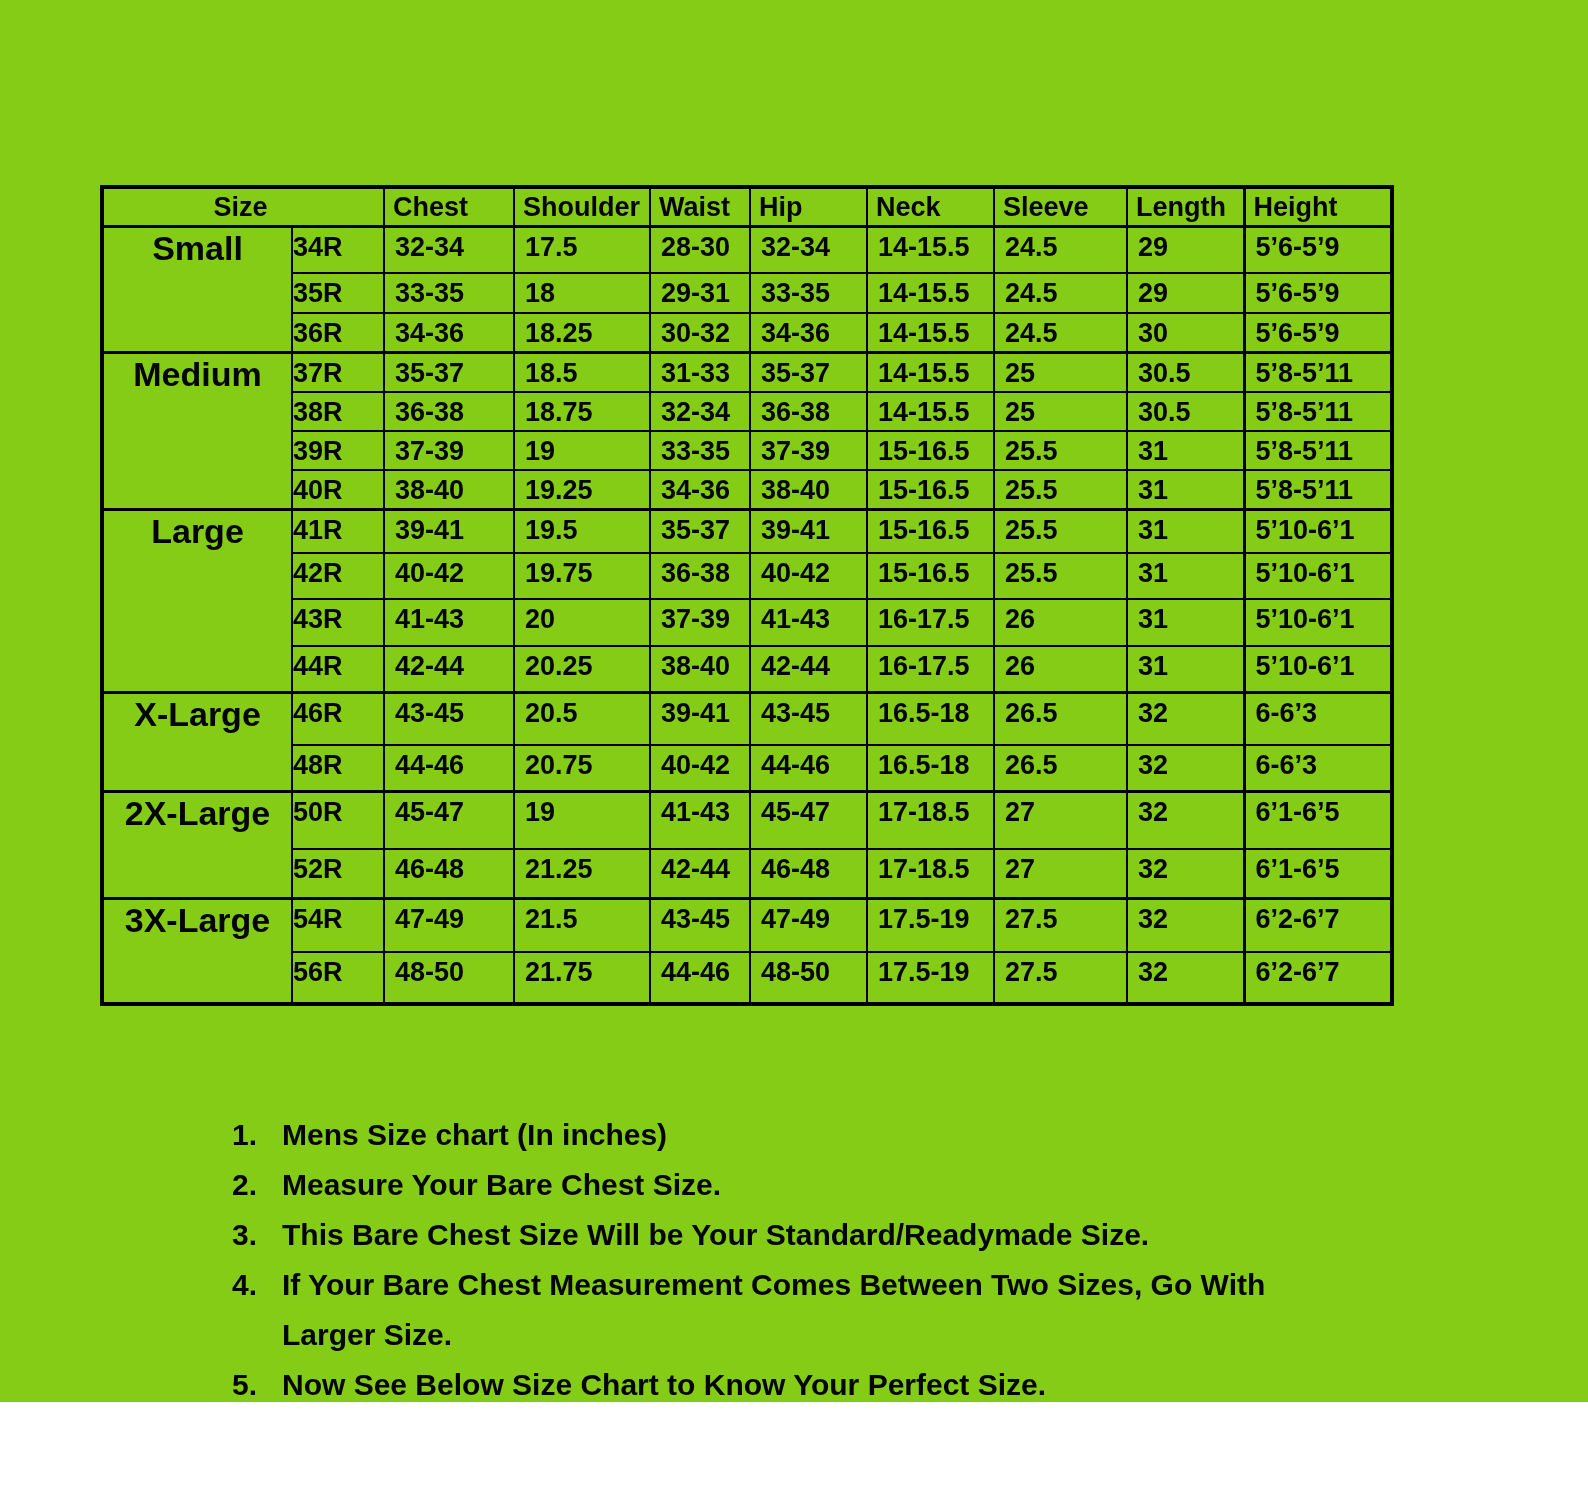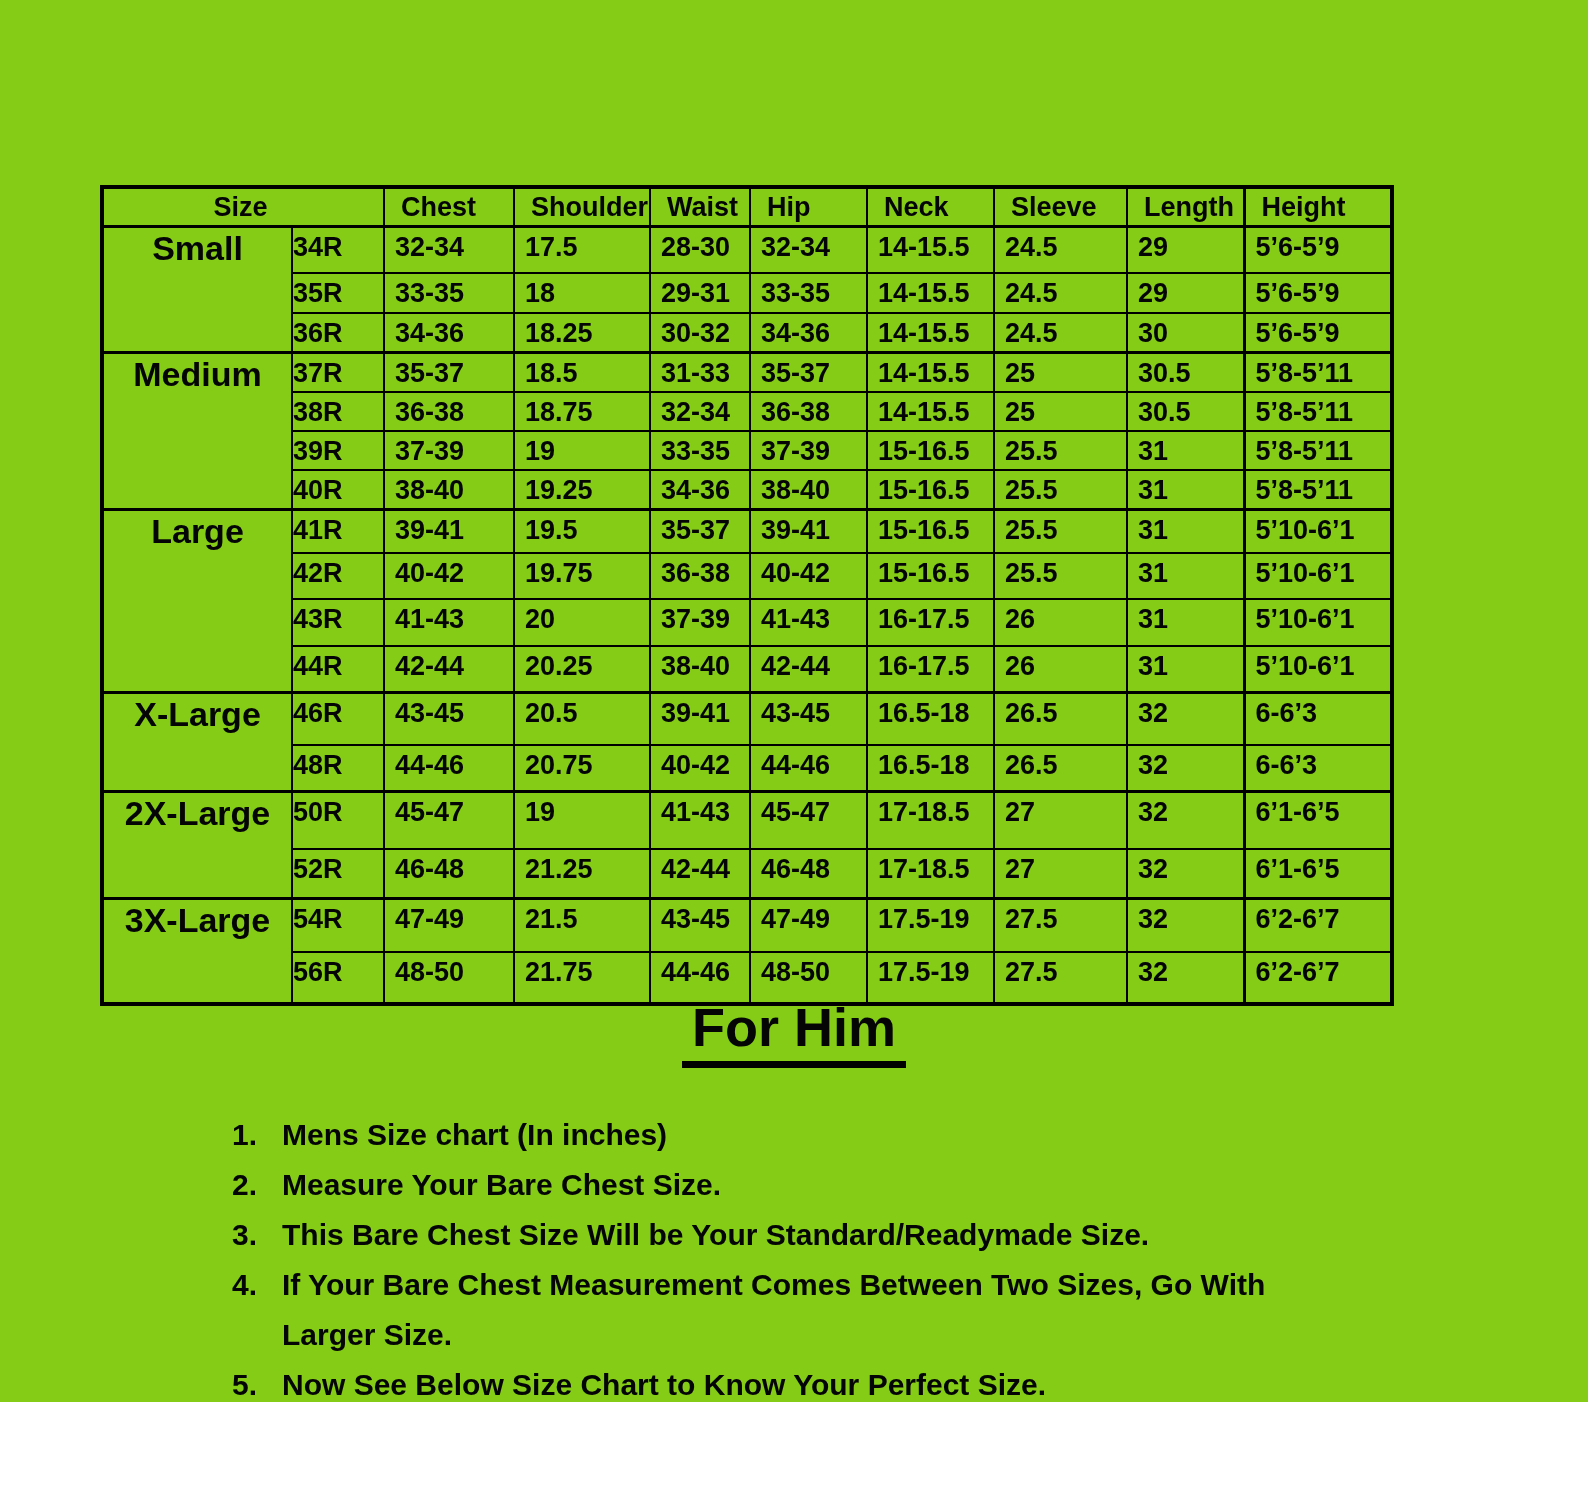--- a/index.html
+++ b/index.html
@@ -30,21 +30,21 @@
     line-height: 1.15;
     vertical-align: top;
     padding: 4px 6px 2px 10px;
     text-align: left;
     overflow: hidden;
     white-space: nowrap;
   }
   #size-table thead th {
     border-bottom: 3px solid #000;
     padding-top: 3px;
-    padding-left: 16px;
+    padding-left: 8px;
     height: 38px;
     box-sizing: border-box;
     vertical-align: middle;
   }
   #size-table th.size-span { text-align: center; padding-left: 0; }
   #size-table td.group-label {
     text-align: center;
     padding: 1px 2px 2px 2px;
     font-size: 34px;
   }
@@ -323,23 +323,20 @@
           <td>44-46</td>
           <td>48-50</td>
           <td>17.5-19</td>
           <td>27.5</td>
           <td>32</td>
           <td>6’2-6’7</td>
         </tr>
       </tbody>
   </table>
 
-  <div class="heading-wrap">
-    <span class="title">For Him</span>
-  </div>
 
   <div class="instructions">
     <div class="item">
       <span class="num">1.</span>
       <span class="txt">Mens Size chart (In inches)</span>
     </div>
     <div class="item">
       <span class="num">2.</span>
       <span class="txt">Measure Your Bare Chest Size.</span>
     </div>

